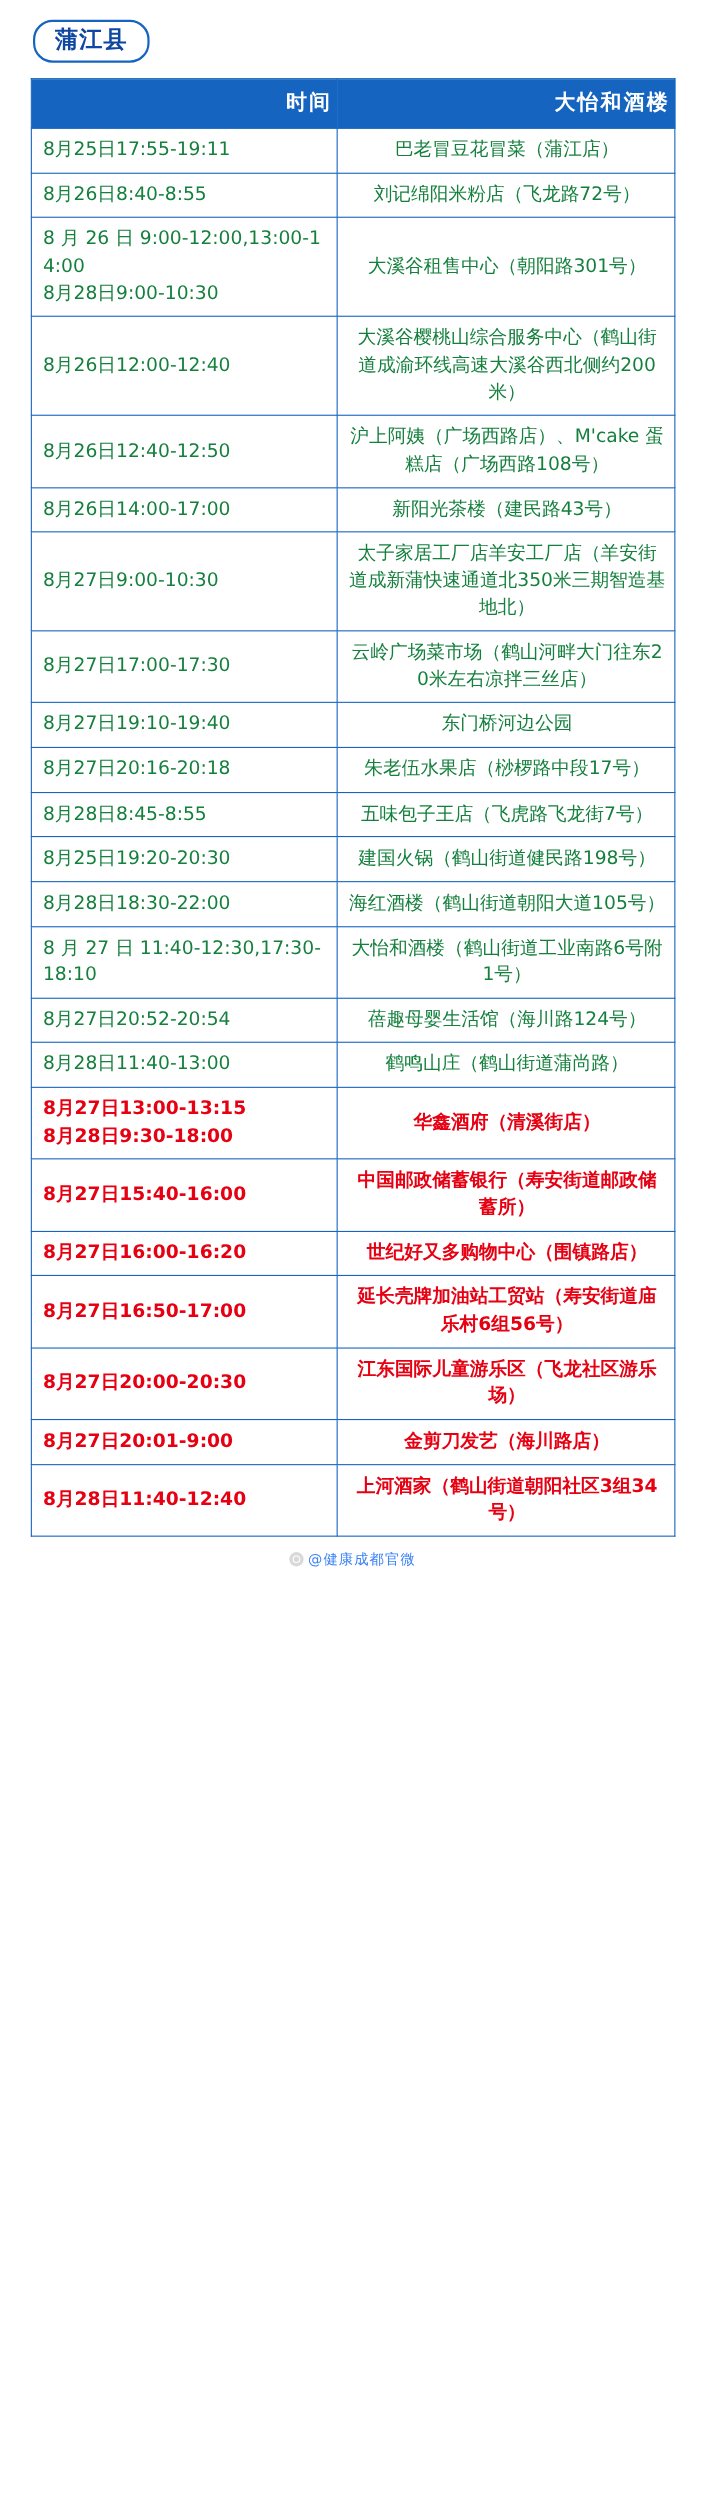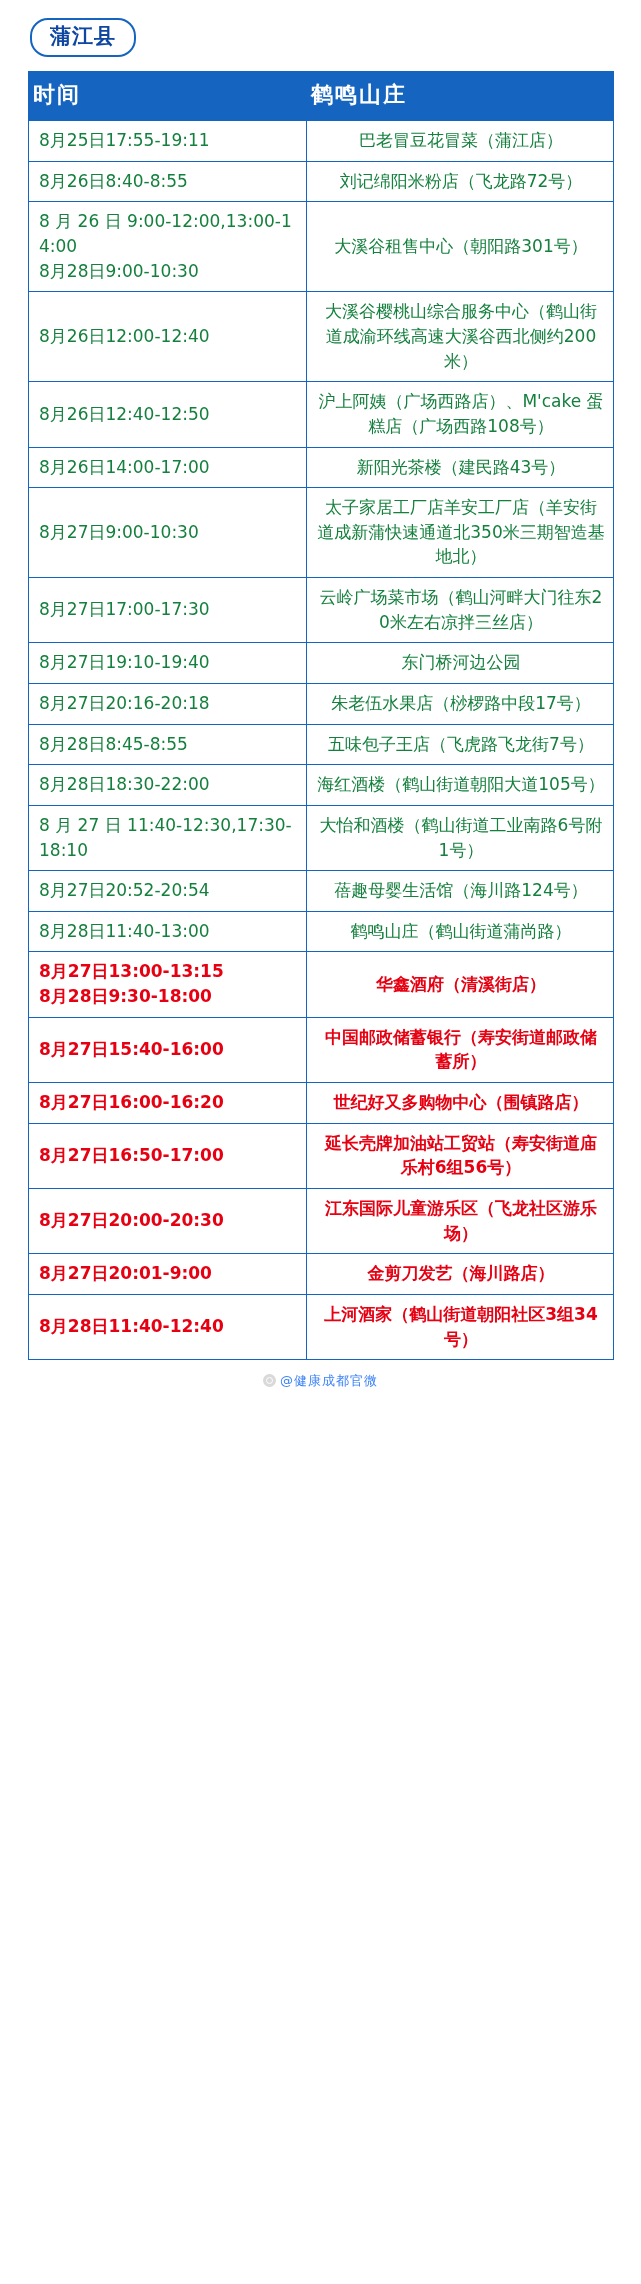--- a/index.html
+++ b/index.html
@@ -39,26 +39,26 @@
   table.track {
     border-collapse: collapse;
     width: 585px;
     table-layout: fixed;
   }
   table.track col.c1 { width: 278px; }
   table.track col.c2 { width: 307px; }
   table.track th {
     background: #1565c0;
     color: #ffffff;
-    font-size: 22px;
+    font-size: 19px;
     font-weight: bold;
     letter-spacing: 2px;
     padding: 8px 4px 10px 4px;
     border: 1px solid #1565c0;
-    text-align: left;
+    text-align: right;
   }
   table.track td {
     border: 1px solid #1565c0;
     font-size: 17px;
     line-height: 1.45;
     padding: 7px 8px 8px 10px;
     vertical-align: middle;
     word-break: break-all;
   }
   table.track td.time {
@@ -117,21 +117,21 @@
 
   <div class="table-wrap">
     <table class="track">
       <colgroup>
         <col class="c1">
         <col class="c2">
       </colgroup>
       <thead>
         <tr>
           <th>时间</th>
-          <th>鹤鸣山庄</th>
+          <th>大怡和酒楼</th>
         </tr>
       </thead>
       <tbody id="track-body">
           <tr class="black">
             <td class="time nowrap-pre">8月25日17:55-19:11</td>
             <td class="place">巴老冒豆花冒菜（蒲江店）</td>
           </tr>
           <tr class="black">
             <td class="time nowrap-pre">8月26日8:40-8:55</td>
             <td class="place">刘记绵阳米粉店（飞龙路72号）</td>
@@ -167,20 +167,24 @@
           </tr>
           <tr class="black">
             <td class="time nowrap-pre">8月27日20:16-20:18</td>
             <td class="place">朱老伍水果店（桫椤路中段17号）</td>
           </tr>
           <tr class="black">
             <td class="time nowrap-pre">8月28日8:45-8:55</td>
             <td class="place">五味包子王店（飞虎路飞龙街7号）</td>
           </tr>
           <tr class="black">
+            <td class="time nowrap-pre">8月25日19:20-20:30</td>
+            <td class="place">建国火锅（鹤山街道健民路198号）</td>
+          </tr>
+          <tr class="black">
             <td class="time nowrap-pre">8月28日18:30-22:00</td>
             <td class="place">海红酒楼（鹤山街道朝阳大道105号）</td>
           </tr>
           <tr class="black">
             <td class="time nowrap-pre">8 月 27 日 11:40-12:30,17:30-18:10</td>
             <td class="place">大怡和酒楼（鹤山街道工业南路6号附1号）</td>
           </tr>
           <tr class="black">
             <td class="time nowrap-pre">8月27日20:52-20:54</td>
             <td class="place">蓓趣母婴生活馆（海川路124号）</td>

